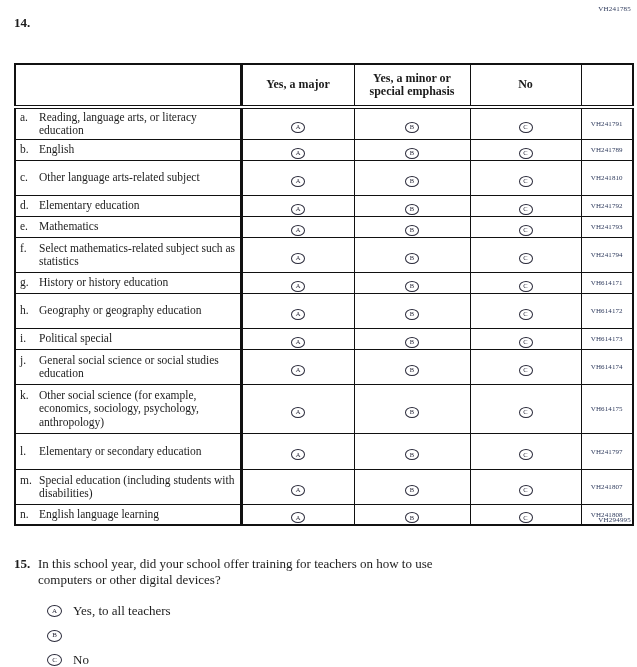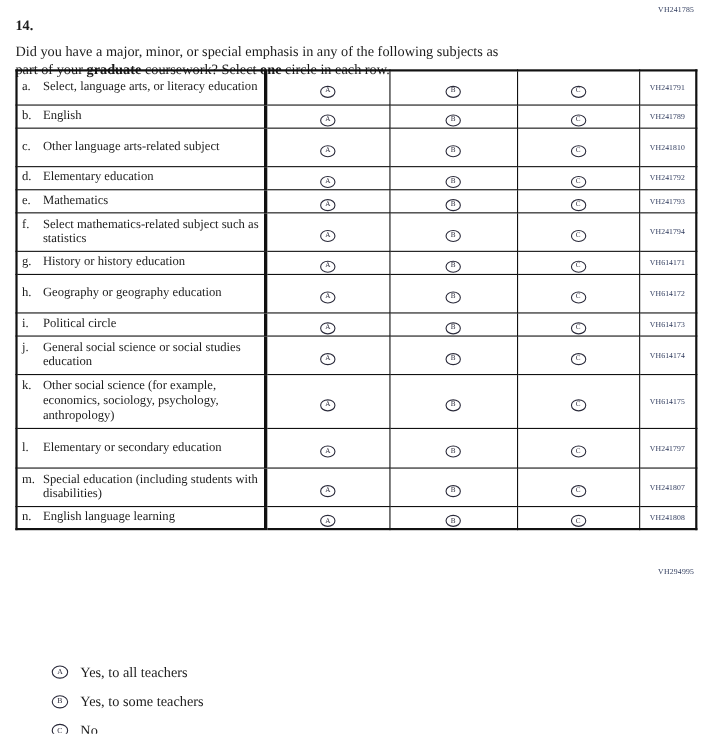--- a/index.html
+++ b/index.html
@@ -21,21 +21,20 @@
   }
   #q14-code { top: 5px; right: 6px; }
   #q15-code { top: 516px; right: 6px; }
 
   .question {
     position: absolute;
     left: 14px;
     display: flex;
     font-size: 13px;
     line-height: 15.5px;
-    flex-direction: column;
   }
   #q14 { top: 15px; width: 585px; }
   #q15 { top: 556px; width: 585px; }
   .qnum { font-weight: bold; width: 24px; flex: 0 0 24px; }
   .qtext { white-space: pre-line; }
   .qtext b { font-weight: bold; }
 
   #matrix {
     position: absolute;
     left: 14px; top: 63px;
@@ -121,39 +120,44 @@
 </style>
 </head>
 <body>
 
 <div id="page">
 
   <div id="q14-code" class="vcode">VH241785</div>
 
   <div id="q14" class="question">
     <span class="qnum">14.</span>
-    <div class="qtext"><span>Did you have a major, minor, or special emphasis in any of the following subjects as
-part of your </span><b>graduate</b><span> coursework? Select </span><b>one</b><span> circle in each row.</span></div>
   </div>
 
   <table id="matrix">
     <colgroup>
       <col class="c-label">
         <col class="c-major">
         <col class="c-minor">
         <col class="c-no">
         <col class="c-code">
     </colgroup>
     <tbody>
+        <tr>
+      <th class="h-label"></th>
+      <th>Yes, a major</th>
+      <th>Yes, a minor or special emphasis</th>
+      <th>No</th>
+      <th></th>
+    </tr>
 
     <tr class="h28">
       <td class="lbl">
             <div class="cellflex">
               <span class="ltr">a.</span>
-              <span class="txt">Select, language arts, or literacy education</span>
+              <span class="txt">Reading, language arts, or literacy education</span>
             </div>
           </td>
       <td class="bub"><span class="bubble">A</span></td>
       <td class="bub"><span class="bubble">B</span></td>
       <td class="bub"><span class="bubble">C</span></td>
       <td class="code">VH241791</td>
     </tr>
 
     <tr class="h18">
       <td class="lbl">
@@ -243,21 +247,21 @@
       <td class="bub"><span class="bubble">A</span></td>
       <td class="bub"><span class="bubble">B</span></td>
       <td class="bub"><span class="bubble">C</span></td>
       <td class="code">VH614172</td>
     </tr>
 
     <tr class="h18">
       <td class="lbl">
             <div class="cellflex">
               <span class="ltr">i.</span>
-              <span class="txt">Political circle</span>
+              <span class="txt">Political special</span>
             </div>
           </td>
       <td class="bub"><span class="bubble">A</span></td>
       <td class="bub"><span class="bubble">B</span></td>
       <td class="bub"><span class="bubble">C</span></td>
       <td class="code">VH614173</td>
     </tr>
 
     <tr class="h32">
       <td class="lbl">
@@ -321,29 +325,33 @@
       <td class="bub"><span class="bubble">A</span></td>
       <td class="bub"><span class="bubble">B</span></td>
       <td class="bub"><span class="bubble">C</span></td>
       <td class="code">VH241808</td>
     </tr>
   </tbody>
     </table>
 
   <div id="q15-code" class="vcode">VH294995</div>
 
+  <div id="q15" class="question">
+    <span class="qnum">15.</span>
+    <div class="qtext">In this school year, did your school offer training for teachers on how to use
+computers or other digital devices?</div>
+  </div>
 
   <div id="q15-options">
     <div class="opt">
       <span class="bubble">A</span>
       <span class="opt-label">Yes, to all teachers</span>
     </div>
     <div class="opt">
       <span class="bubble">B</span>
-      <span class="opt-label">Yes, to some teachers</span>
     </div>
     <div class="opt">
       <span class="bubble">C</span>
       <span class="opt-label">No</span>
     </div>
   </div>
 
 </div>
 
 </body></html>

